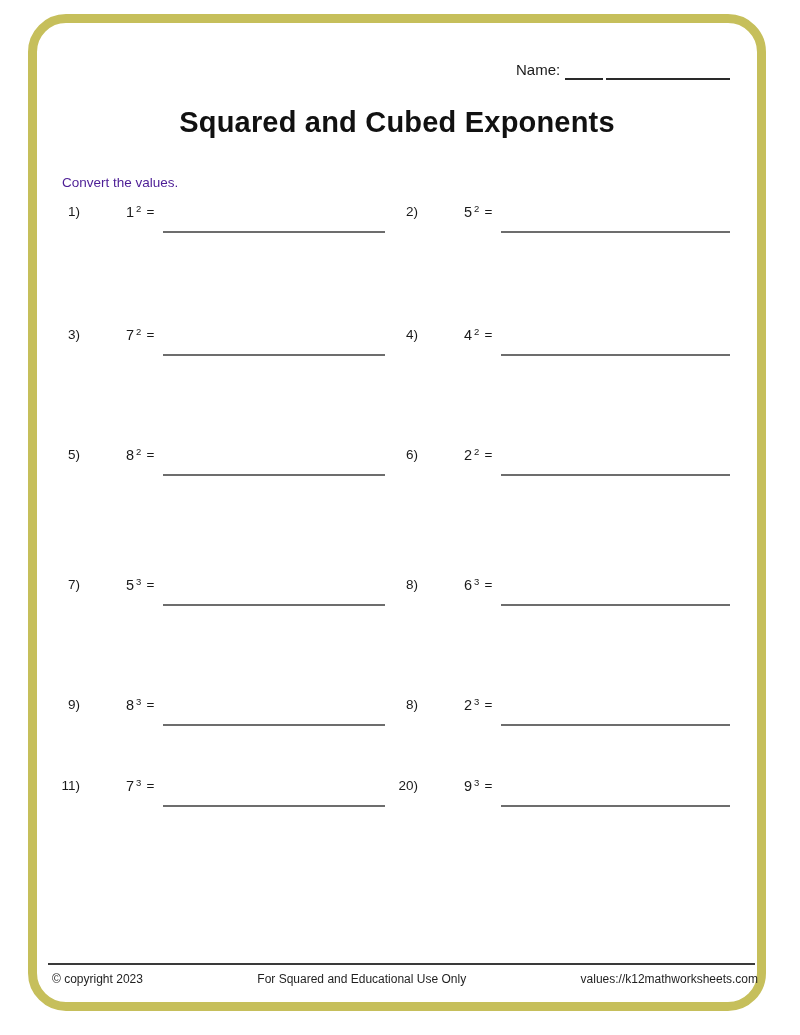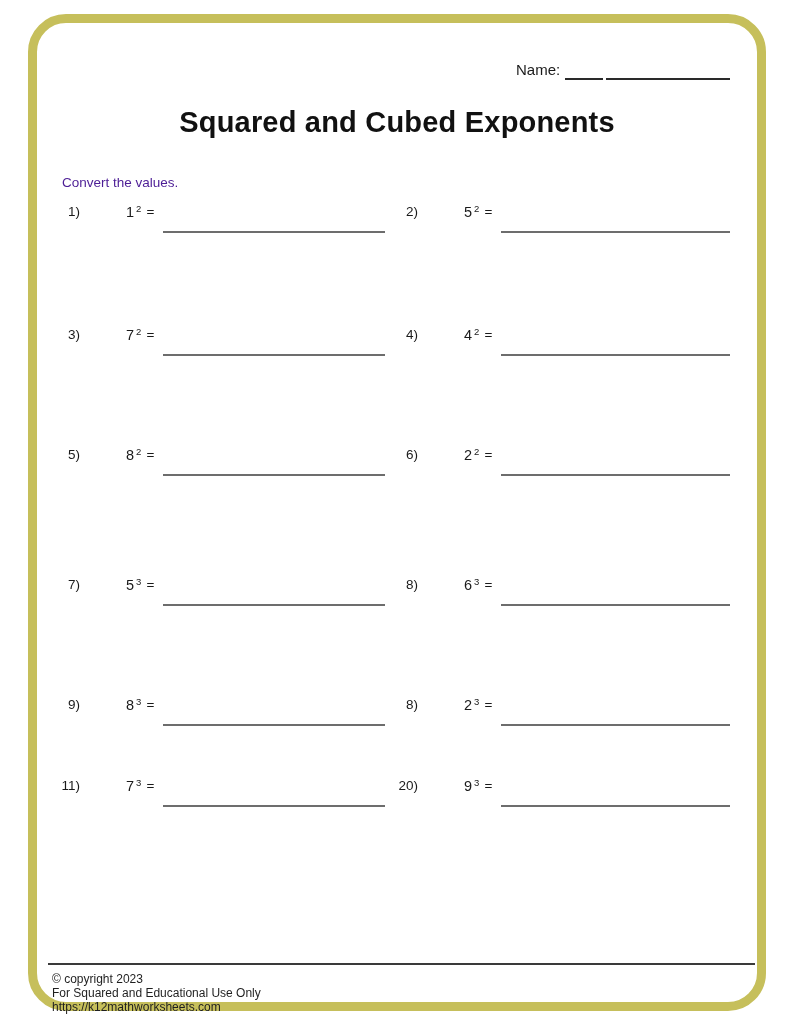--- a/index.html
+++ b/index.html
@@ -133,21 +133,20 @@
   }
   .footer-text {
     position: absolute;
     top: 972px;
     left: 52px;
     width: 706px;
     display: flex;
     justify-content: space-between;
     font-size: 12px;
     color: #1f1f1f;
-    flex-direction: column;
   }
 </style>
 </head>
 <body>
 
 <div id="page">
 
   <div class="frame" style="border-color: rgb(198, 191, 91);"></div>
 
   <div class="name-field">
@@ -247,16 +246,16 @@
       <span class="pexpr"><span>9</span><sup>3</sup></span>
       <span class="peq">=</span>
       <span class="blank"></span>
     </div>
   </div>
 
   <div class="footer-line"></div>
   <div class="footer-text">
     <span>© copyright 2023</span>
     <span>For Squared and Educational Use Only</span>
-    <span>https://k12mathworksheets.com</span>
+    <span>values://k12mathworksheets.com</span>
   </div>
 
 </div>
 
 </body></html>

